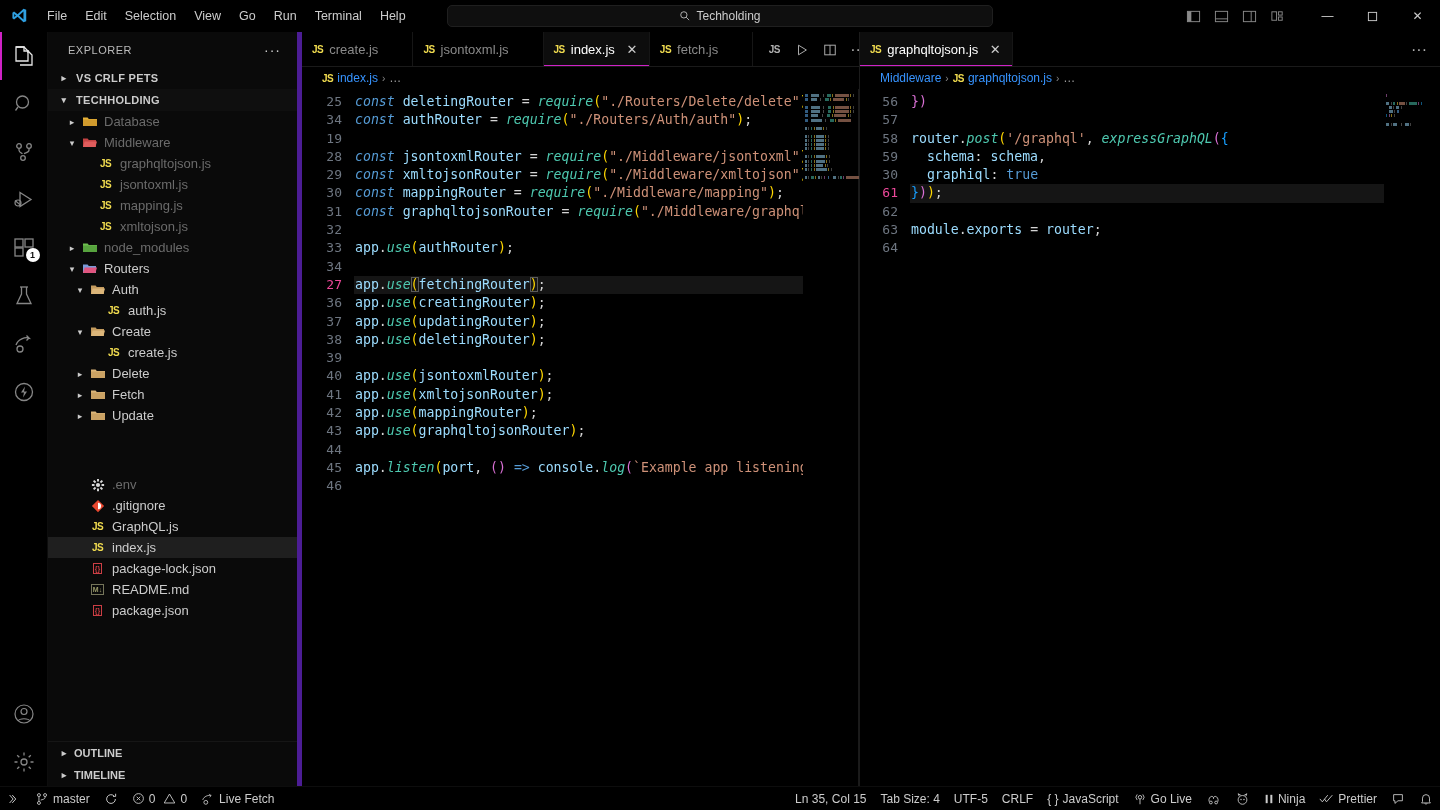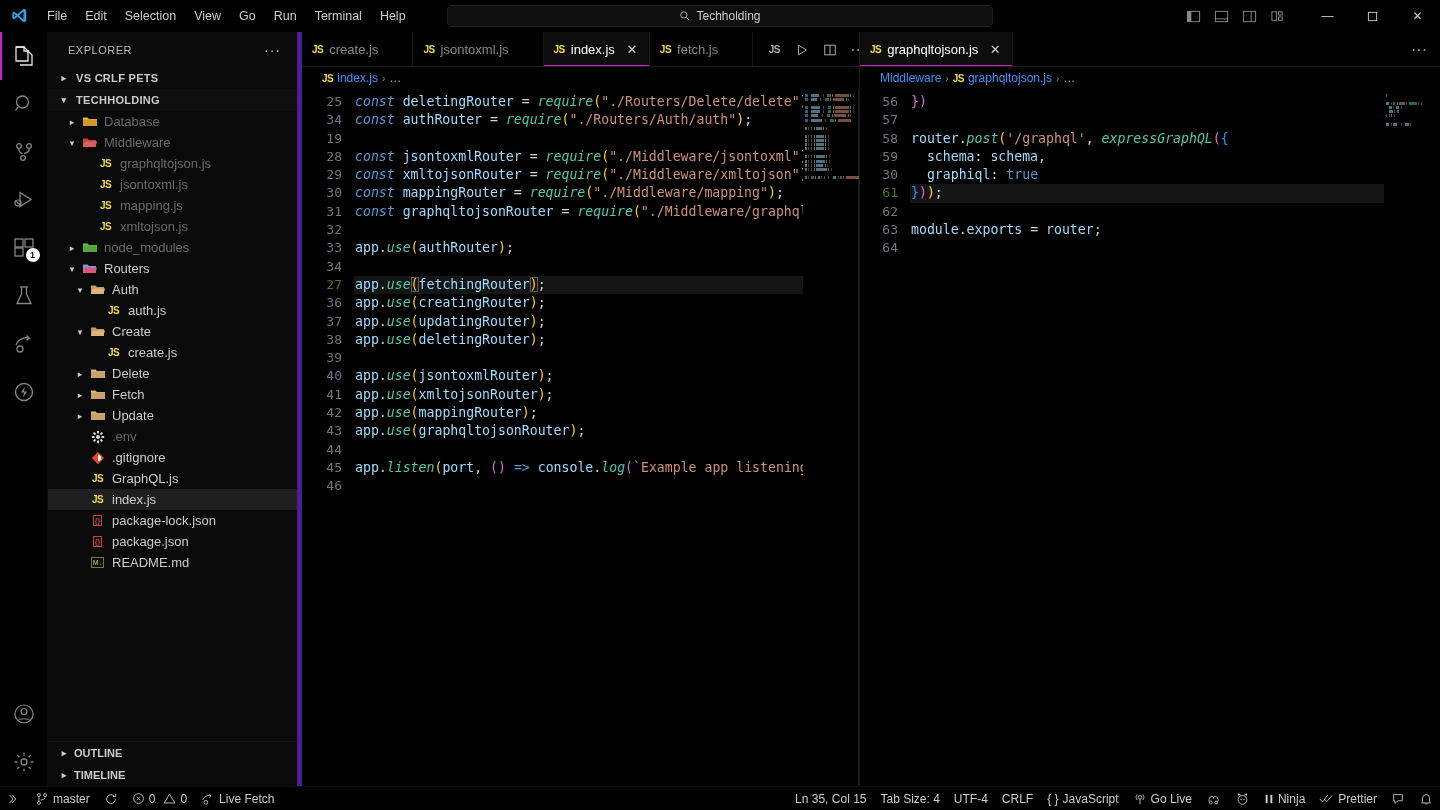--- a/index.html
+++ b/index.html
@@ -120,21 +120,21 @@
   .bc-sep { color:#8a8a8a; font-size:10px; }
   .bc-link { color:#3794ff; }
 
   .code-area { flex:1; display:flex; position:relative; overflow:hidden; background:#000; }
   .gutter {
     width:52px; flex:0 0 52px; text-align:right; padding-right:12px;
     font-family:"DejaVu Sans Mono", monospace; font-size:13px; color:#6e7681; padding-top:4px;
   }
   .gutter.right { width:50px; flex:0 0 50px; }
   .ln { height:18.3px; line-height:18.3px; }
-  .ln.cur { color:#4d7c0f; }
+  .ln.cur { color:#ec4899; }
   .code {
     flex:1; padding-top:4px; font-family:"DejaVu Sans Mono", monospace; font-size:13.2px;
     color:#d4d4d4; white-space:pre; overflow:hidden; position:relative;
   }
   .cl { height:18.3px; line-height:18.3px; padding-left:1px; }
   .cl.active-line { background:#151515; }
   .minimap { width:56px; flex:0 0 56px; position:relative; background:#000; overflow:hidden; padding-top:5px; }
   .mm-line { height:3px; margin-bottom:1.1px; display:flex; gap:1.5px; padding-left:2px; }
   .mm-seg { height:3px; border-radius:0; opacity:.85; }
   .mm-border { position:absolute; right:0; top:0; bottom:0; width:1px; background:#1a1a1a; }
@@ -448,21 +448,21 @@
           <div class="row" style="padding-left: 24px;">
             <span class="twisty">▸</span>
             <span class="ic">
               <svg width="16" height="16" viewBox="0 0 16 16">
                 <path d="M1 3.5h4.6l1.2 1.4H15V12H1z" fill="#dcb67a"></path>
                 <path d="M1 5.5h14V12H1z" fill="#c49b5e" opacity=".75"></path>
               </svg>
             </span>
             <span class="lbl">Update</span>
           </div>
-          <div class="row" style="padding-left: 24px;">
+          <div class="row" style="padding-left: 24px; margin-top: 48px;">
             <span class="twisty"></span>
             <span class="ic">
               <svg width="14" height="14" viewBox="0 0 16 16">
                 <circle cx="8" cy="8" r="2.4" fill="#d8d8d8"></circle>
                 <path d="M8 1v3M8 12v3M1 8h3M12 8h3M3 3l2.2 2.2M10.8 10.8 13 13M13 3l-2.2 2.2M5.2 10.8 3 13" stroke="#d8d8d8" stroke-width="2.2"></path>
               </svg>
             </span>
             <span class="lbl dim">.env</span>
           </div>
           <div class="row" style="padding-left: 24px;">
@@ -492,30 +492,30 @@
           <div class="row" style="padding-left: 24px;">
             <span class="twisty"></span>
             <span class="ic">
               <span class="json-ic">{}</span>
             </span>
             <span class="lbl">package-lock.json</span>
           </div>
           <div class="row" style="padding-left: 24px;">
             <span class="twisty"></span>
             <span class="ic">
+              <span class="md-ic">M↓</span>
+            </span>
+            <span class="lbl">README.md</span>
+          </div>
+          <div class="row" style="padding-left: 24px;">
+            <span class="twisty"></span>
+            <span class="ic">
               <span class="json-ic">{}</span>
             </span>
             <span class="lbl">package.json</span>
-          </div>
-          <div class="row" style="padding-left: 24px;">
-            <span class="twisty"></span>
-            <span class="ic">
-              <span class="md-ic">M↓</span>
-            </span>
-            <span class="lbl">README.md</span>
           </div>
         </div>
 
       <div class="bottom-secs">
         <div class="bottom-sec">
           <span class="chev">▸</span>
           <span>OUTLINE</span>
         </div>
         <div class="bottom-sec">
           <span class="chev">▸</span>
@@ -909,21 +909,21 @@
     </div>
 
     <div class="sb-right">
       <div class="sb-item">
         <span>Ln 35, Col 15</span>
       </div>
       <div class="sb-item">
         <span>Tab Size: 4</span>
       </div>
       <div class="sb-item">
-        <span>UTF-4</span>
+        <span>UTF-5</span>
       </div>
       <div class="sb-item">
         <span>CRLF</span>
       </div>
       <div class="sb-item">
         <span style="color:#cccccc">{&nbsp;}</span>
         <span>JavaScript</span>
       </div>
       <div class="sb-item">
         <svg width="14" height="14" viewBox="0 0 16 16">

